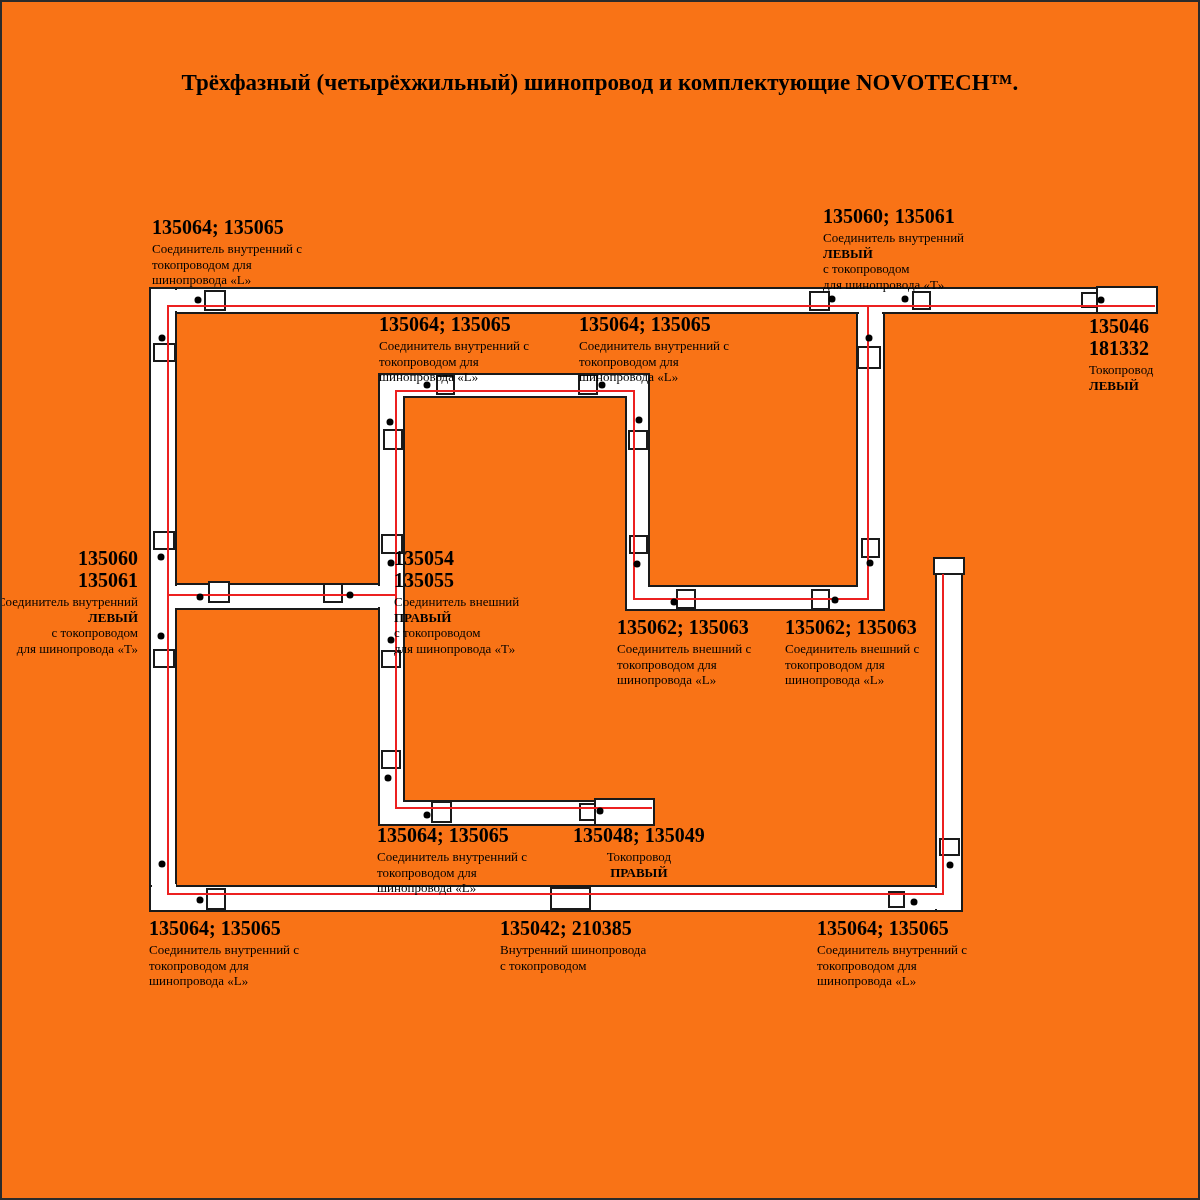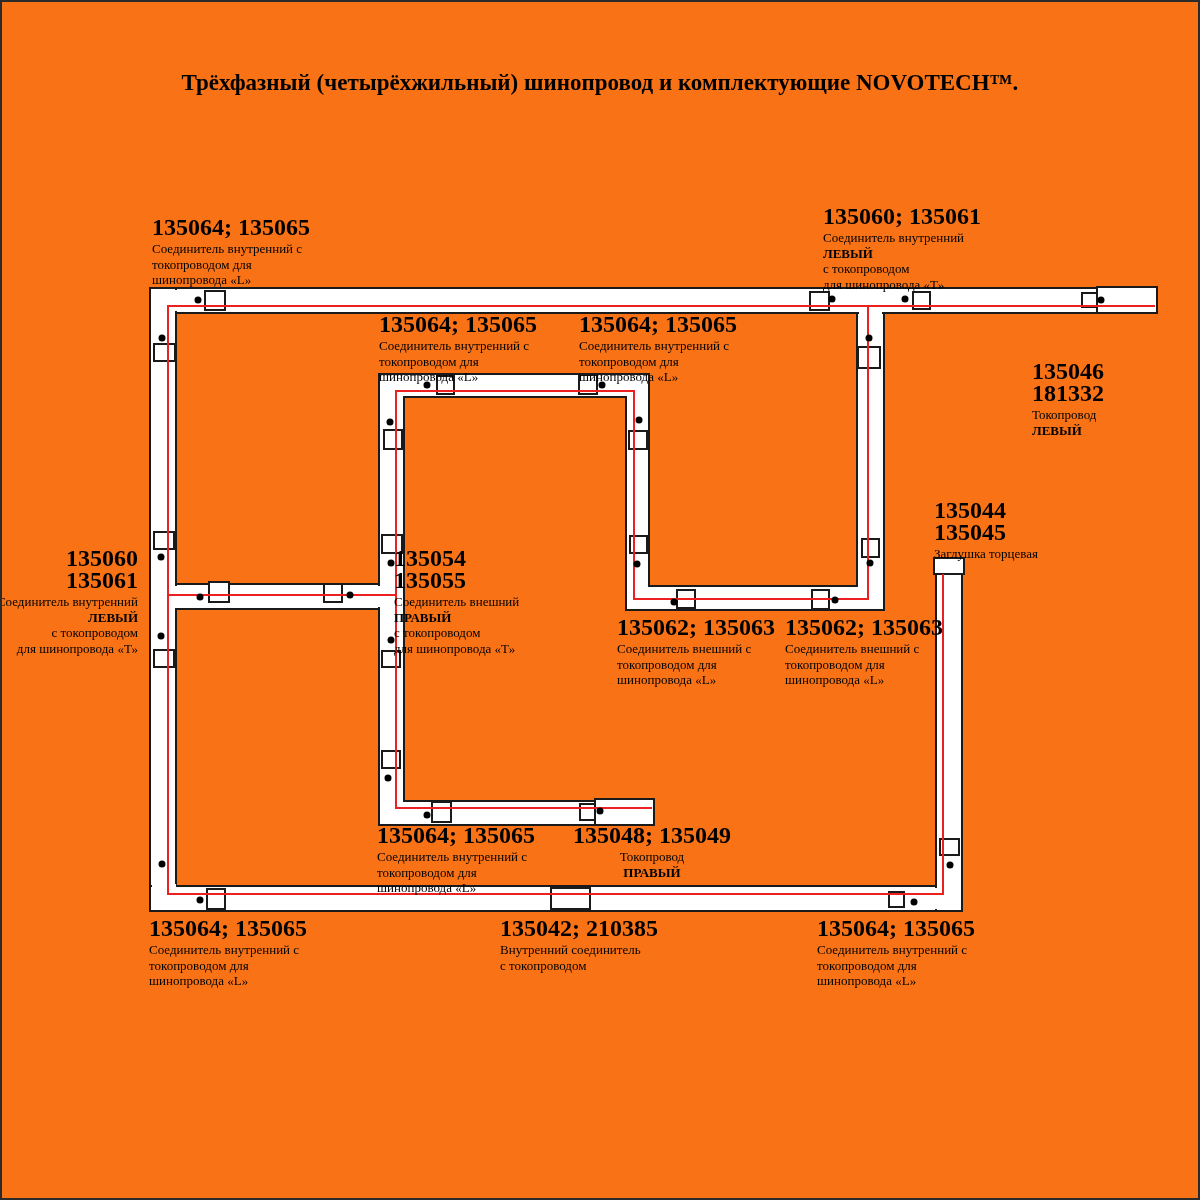--- a/index.html
+++ b/index.html
@@ -7,26 +7,26 @@
     position:relative;width:1200px;height:1200px;background:#f97316;
     border:2px solid #2b2b2b;box-sizing:border-box;
     font-family:Liberation Serif, serif;color:#000;overflow:hidden;
   }
   #diagram-svg{position:absolute;left:0;top:0;}
   .title{
     position:absolute;left:0;right:0;top:62px;text-align:center;
     font-weight:700;font-size:23px;line-height:38px;
   }
   .lbl{position:absolute;font-size:13px;line-height:15.5px;white-space:nowrap;}
-  .lbl .code{font-size:24px;font-weight:700;line-height:22px;margin-bottom:3px;}
+  .lbl .code{font-size:20px;font-weight:700;line-height:22px;margin-bottom:3px;}
   .lbl .code+.code{margin-top:-3px;}
   .b{font-weight:700;}
   #l1{left:150px;top:214px;}
   #l2{left:821px;top:203px;}
-  #l3{left:1030px;top:313px;margin-top:45px;}
+  #l3{left:1087px;top:313px;}
   #l4{left:377px;top:311px;}
   #l5{left:577px;top:311px;}
   #l6{right:1060px;top:545px;text-align:right;}
   #l7{left:392px;top:545px;}
   #l8{left:615px;top:614px;}
   #l9{left:783px;top:614px;}
   #l10{left:932px;top:497px;}
   #l11{left:375px;top:822px;}
   #l12{left:571px;top:822px;text-align:center;}
   #l13{left:147px;top:915px;}
@@ -204,25 +204,20 @@
     <div class="d">шинопровода «L»</div>
   </div>
 
   <div class="lbl" id="l9">
     <div class="code">135062; 135063</div>
     <div class="d">Соединитель внешний с</div>
     <div class="d">токопроводом для</div>
     <div class="d">шинопровода «L»</div>
   </div>
 
-  <div class="lbl" id="l10">
-    <div class="code">135044</div>
-    <div class="code">135045</div>
-    <div class="d">Заглушка торцевая</div>
-  </div>
 
   <div class="lbl" id="l11">
     <div class="code">135064; 135065</div>
     <div class="d">Соединитель внутренний с</div>
     <div class="d">токопроводом для</div>
     <div class="d">шинопровода «L»</div>
   </div>
 
   <div class="lbl" id="l12">
     <div class="code">135048; 135049</div>
@@ -232,21 +227,21 @@
 
   <div class="lbl" id="l13">
     <div class="code">135064; 135065</div>
     <div class="d">Соединитель внутренний с</div>
     <div class="d">токопроводом для</div>
     <div class="d">шинопровода «L»</div>
   </div>
 
   <div class="lbl" id="l14">
     <div class="code">135042; 210385</div>
-    <div class="d">Внутренний соединитель</div>
+    <div class="d">Внутренний шинопровода</div>
     <div class="d">с токопроводом</div>
   </div>
 
   <div class="lbl" id="l15">
     <div class="code">135064; 135065</div>
     <div class="d">Соединитель внутренний с</div>
     <div class="d">токопроводом для</div>
     <div class="d">шинопровода «L»</div>
   </div>
 

